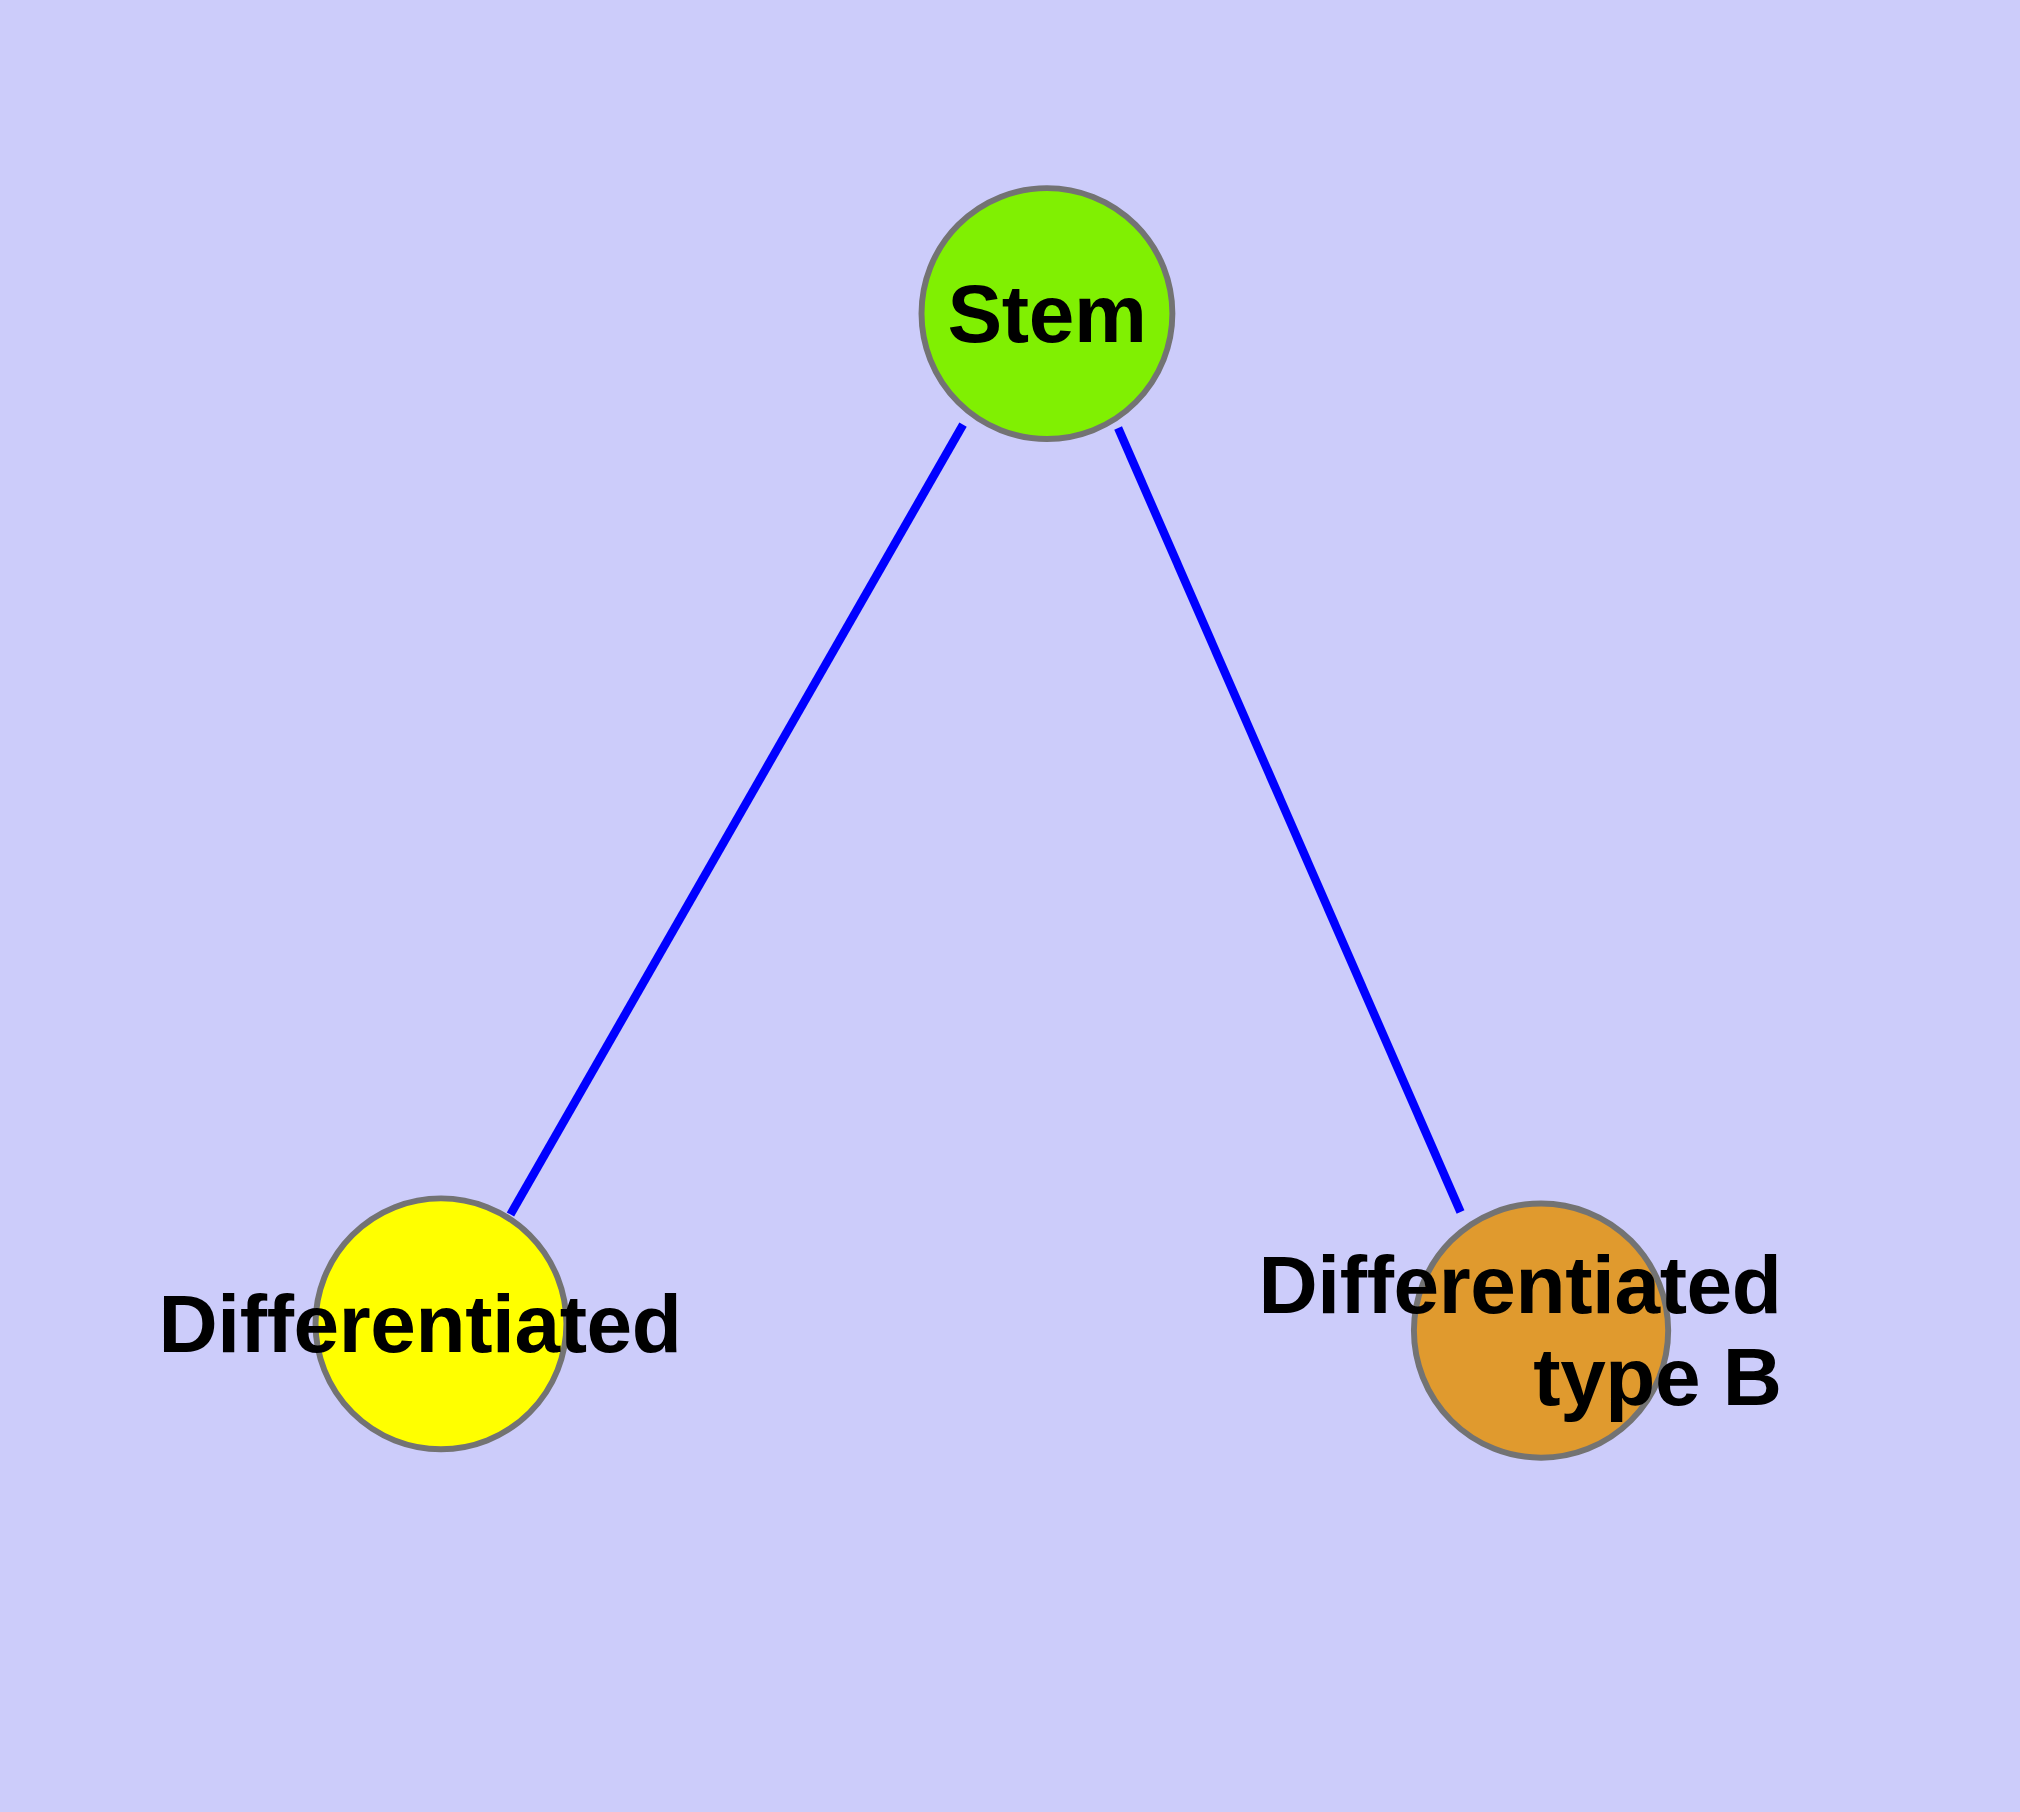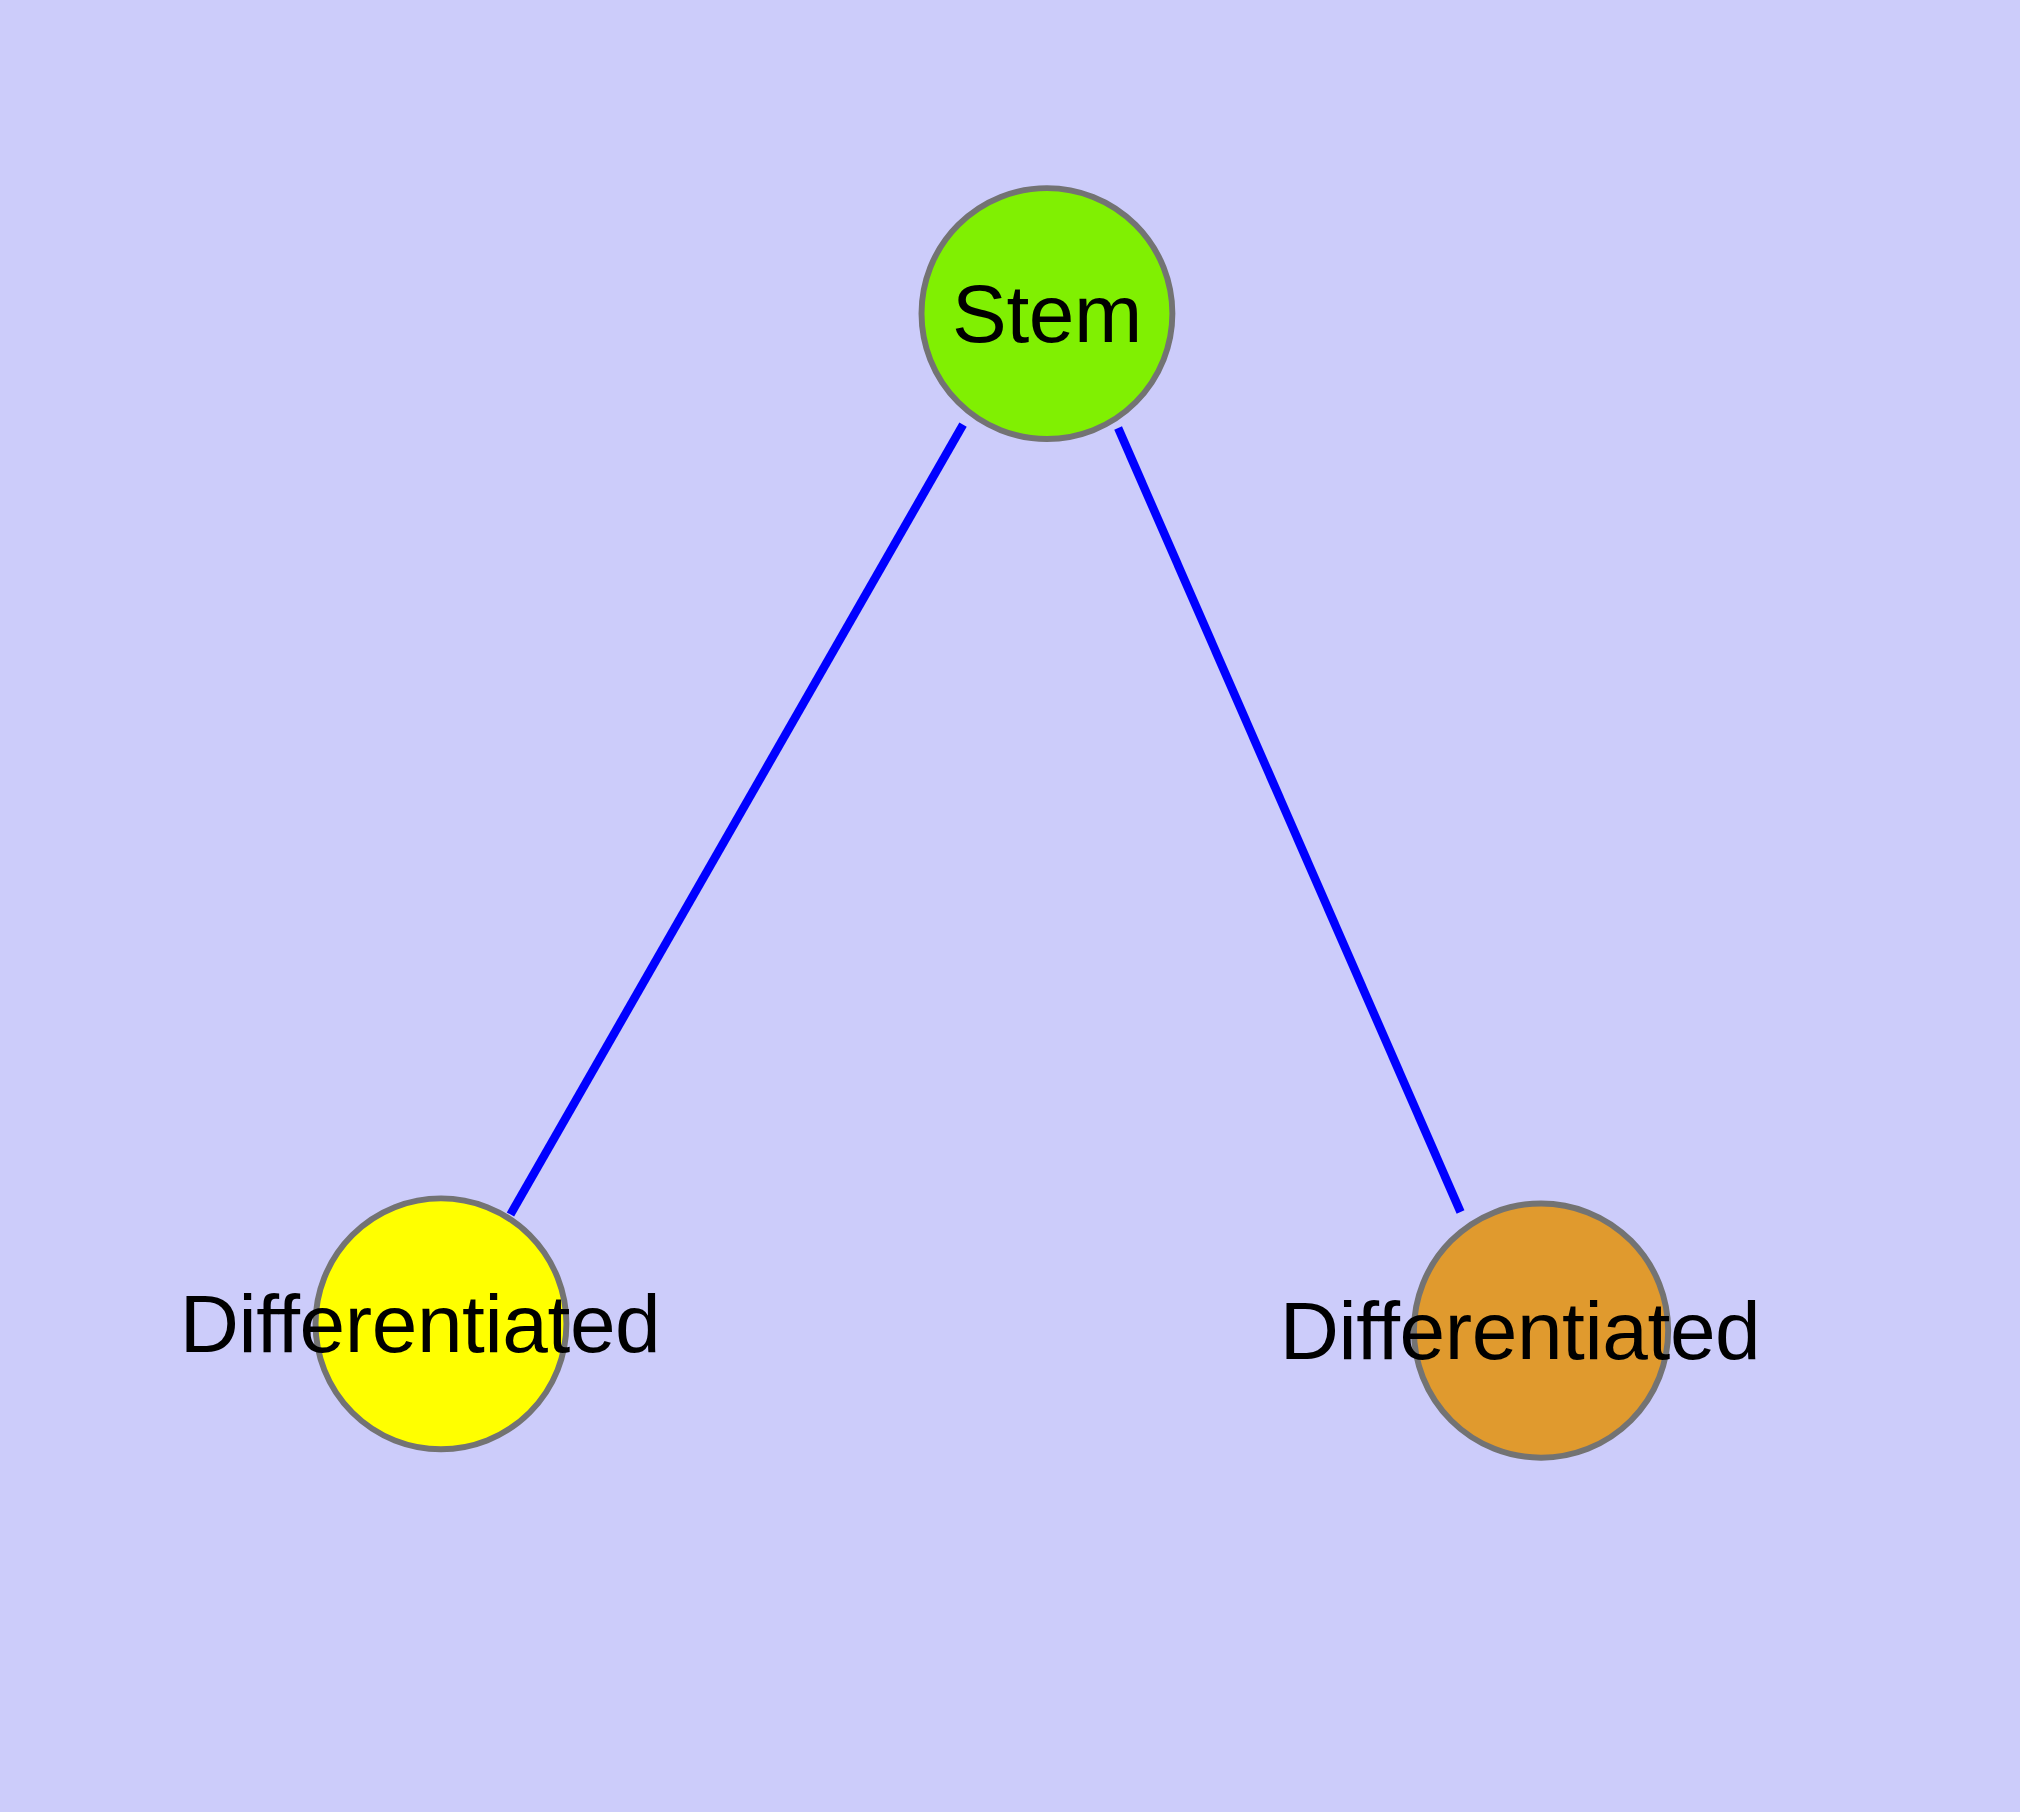--- a/index.html
+++ b/index.html
@@ -25,21 +25,21 @@
   #graph-svg {
     position: absolute;
     left: 0;
     top: 0;
     width: 2021px;
     height: 1812px;
   }
   .node-label {
     position: absolute;
     color: #000000;
-    font-weight: normal;
+    font-weight: bold;
     text-align: right;
     white-space: nowrap;
     line-height: 1.12;
     letter-spacing: -0.4px;
     pointer-events: none;
   }
   #label-stem {
     left: 1047px;
     top: 314px;
     transform: translate(-50%, -50%);
@@ -80,16 +80,17 @@
   <div class="node-label" id="label-stem">
     <div>Stem</div>
   </div>
 
   <div class="node-label" id="label-typea">
     <div>Differentiated</div>
   </div>
 
   <div class="node-label" id="label-typeb">
     <div>Differentiated</div>
+    <div>type B</div>
   </div>
 
 </div>
 
 
 </body></html>

